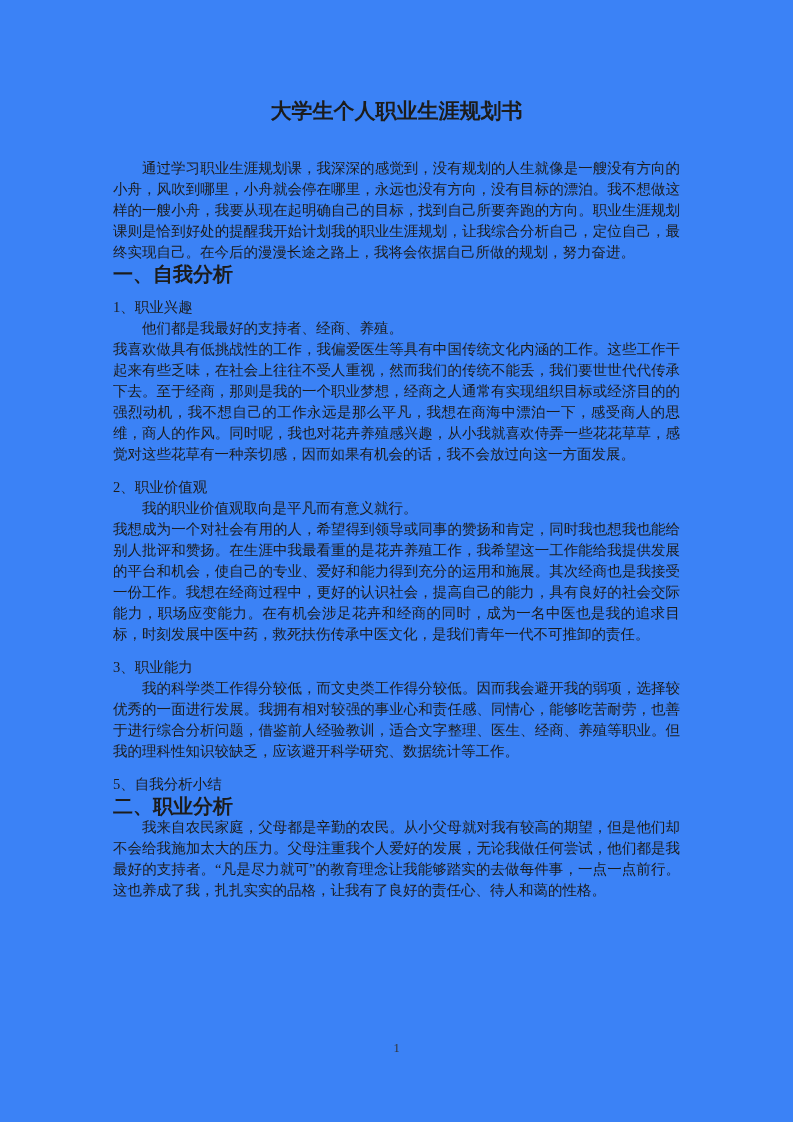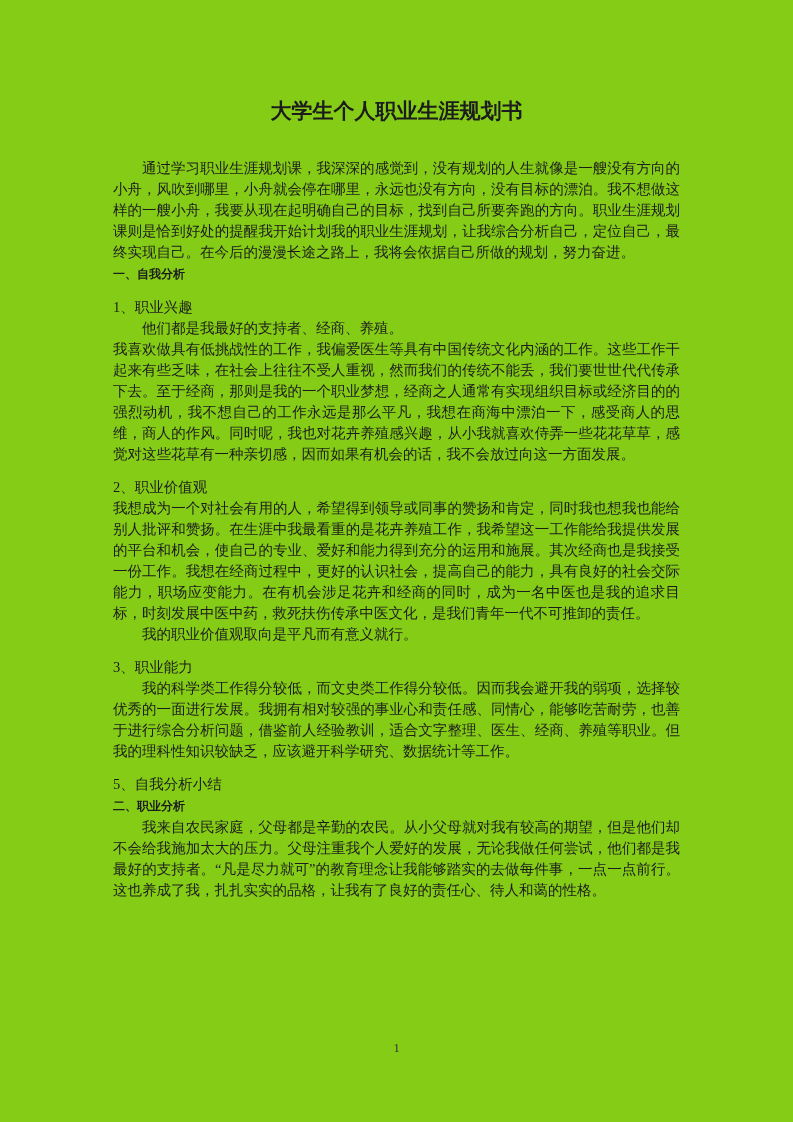--- a/index.html
+++ b/index.html
@@ -2,21 +2,21 @@
 <html><head>
 <meta charset="utf-8">
 <style>
   * { margin: 0; padding: 0; box-sizing: border-box; }
   html, body { background: #ffffff; }
   .page {
     position: relative;
     width: 793px;
     height: 1122px;
     margin: 0 auto;
-    background: #84cc16;
+    background: #3b82f6;
     color: #1c1c1c;
     font-family: "Liberation Serif", "DejaVu Serif", serif;
     overflow: hidden;
   }
   .content {
     position: absolute;
     left: 113px;
     top: 97px;
     width: 567px;
   }
@@ -30,21 +30,21 @@
   .doc-body {
     font-size: 14.5px;
     line-height: 21px;
     text-align: justify;
     text-justify: inter-ideograph;
   }
   .doc-body .para { text-indent: 0; }
   .doc-body .para.indent { text-indent: 2em; }
   .doc-body .h-sec {
     font-weight: bold;
-    font-size: 12px;
+    font-size: 20px;
     line-height: 22px;
   }
   .doc-body .num-item { text-indent: 0; margin-top: 12px; }
   .page-num {
     position: absolute;
     bottom: 66px;
     left: 0;
     right: 0;
     text-align: center;
     font-size: 12.5px;
@@ -57,22 +57,22 @@
 <div class="page">
   <div class="content">
     <h1 class="doc-title">大学生个人职业生涯规划书</h1>
     <div class="doc-body">
         <div class="para indent">通过学习职业生涯规划课，我深深的感觉到，没有规划的人生就像是一艘没有方向的小舟，风吹到哪里，小舟就会停在哪里，永远也没有方向，没有目标的漂泊。我不想做这样的一艘小舟，我要从现在起明确自己的目标，找到自己所要奔跑的方向。职业生涯规划课则是恰到好处的提醒我开始计划我的职业生涯规划，让我综合分析自己，定位自己，最终实现自己。在今后的漫漫长途之路上，我将会依据自己所做的规划，努力奋进。</div>
         <div class="h-sec">一、自我分析</div>
         <div class="num-item">1、职业兴趣</div>
         <div class="para indent">他们都是我最好的支持者、经商、养殖。</div>
         <div class="para">我喜欢做具有低挑战性的工作，我偏爱医生等具有中国传统文化内涵的工作。这些工作干起来有些乏味，在社会上往往不受人重视，然而我们的传统不能丢，我们要世世代代传承下去。至于经商，那则是我的一个职业梦想，经商之人通常有实现组织目标或经济目的的强烈动机，我不想自己的工作永远是那么平凡，我想在商海中漂泊一下，感受商人的思维，商人的作风。同时呢，我也对花卉养殖感兴趣，从小我就喜欢侍弄一些花花草草，感觉对这些花草有一种亲切感，因而如果有机会的话，我不会放过向这一方面发展。</div>
         <div class="num-item">2、职业价值观</div>
+        <div class="para indent">我的职业价值观取向是平凡而有意义就行。</div>
         <div class="para">我想成为一个对社会有用的人，希望得到领导或同事的赞扬和肯定，同时我也想我也能给别人批评和赞扬。在生涯中我最看重的是花卉养殖工作，我希望这一工作能给我提供发展的平台和机会，使自己的专业、爱好和能力得到充分的运用和施展。其次经商也是我接受一份工作。我想在经商过程中，更好的认识社会，提高自己的能力，具有良好的社会交际能力，职场应变能力。在有机会涉足花卉和经商的同时，成为一名中医也是我的追求目标，时刻发展中医中药，救死扶伤传承中医文化，是我们青年一代不可推卸的责任。</div>
-        <div class="para indent">我的职业价值观取向是平凡而有意义就行。</div>
         <div class="num-item">3、职业能力</div>
         <div class="para indent">我的科学类工作得分较低，而文史类工作得分较低。因而我会避开我的弱项，选择较优秀的一面进行发展。我拥有相对较强的事业心和责任感、同情心，能够吃苦耐劳，也善于进行综合分析问题，借鉴前人经验教训，适合文字整理、医生、经商、养殖等职业。但我的理科性知识较缺乏，应该避开科学研究、数据统计等工作。</div>
         <div class="num-item">5、自我分析小结</div>
         <div class="h-sec">二、职业分析</div>
         <div class="para indent">我来自农民家庭，父母都是辛勤的农民。从小父母就对我有较高的期望，但是他们却不会给我施加太大的压力。父母注重我个人爱好的发展，无论我做任何尝试，他们都是我最好的支持者。“凡是尽力就可”的教育理念让我能够踏实的去做每件事，一点一点前行。这也养成了我，扎扎实实的品格，让我有了良好的责任心、待人和蔼的性格。</div>
       </div>
   </div>
   <div class="page-num">1</div>
 </div>
 

